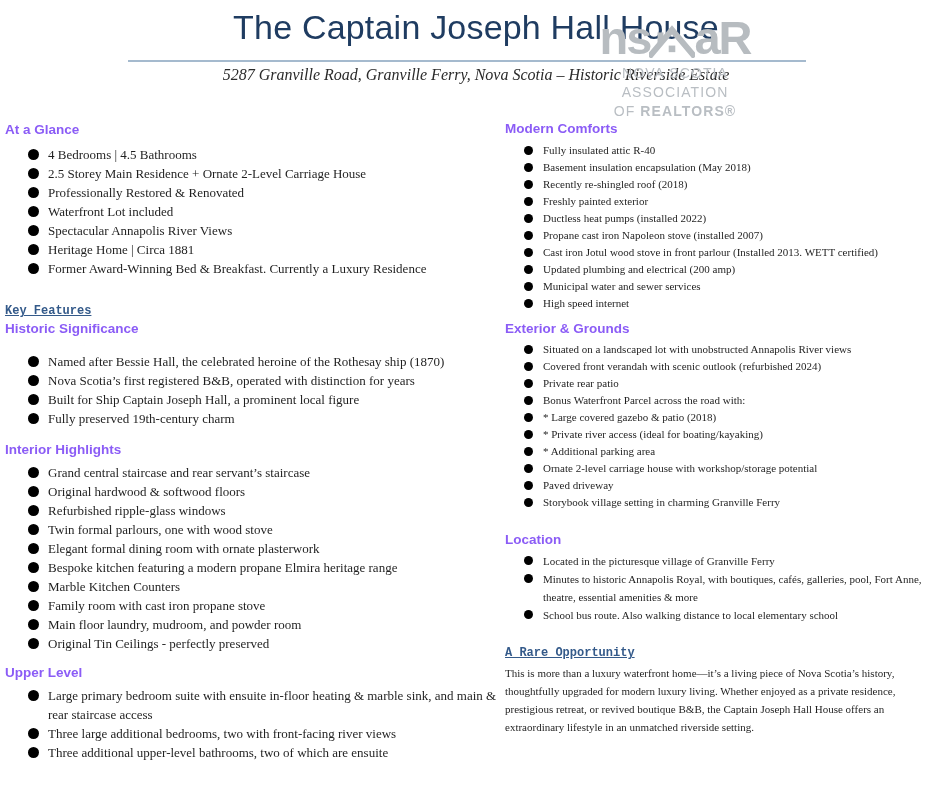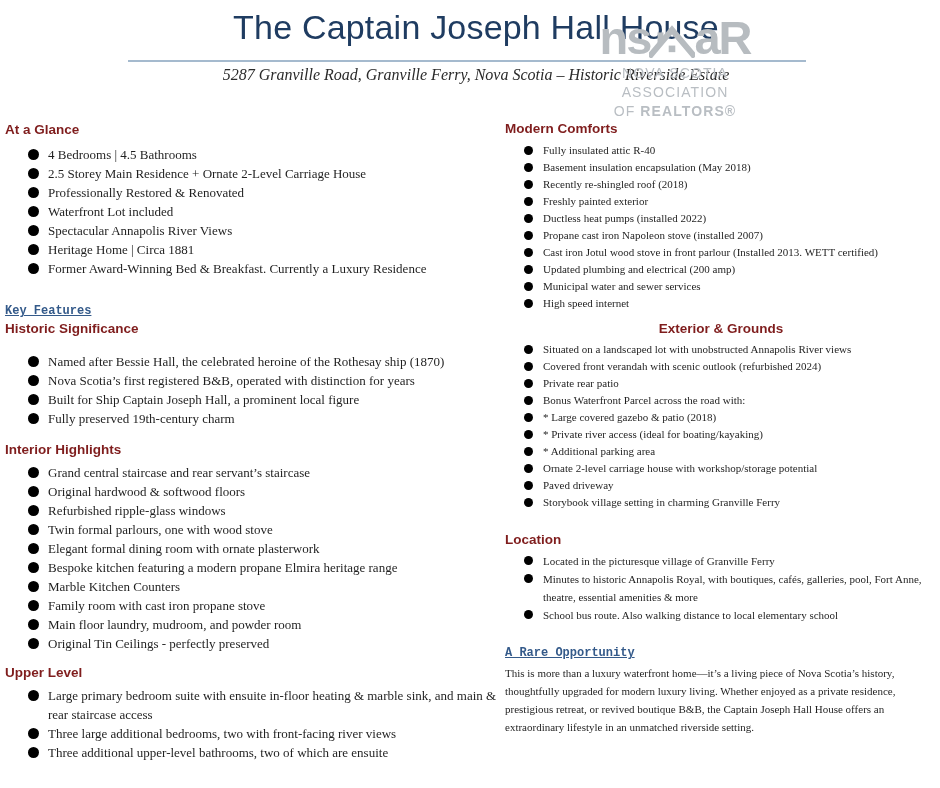--- a/index.html
+++ b/index.html
@@ -46,21 +46,21 @@
   .logo-cap { margin-top:7px; font-size:14px; letter-spacing:1.1px; color:#b9bec3; line-height:1.35; }
   .logo-cap .strong { font-weight:700; }
 
   
   .cols { display:flex; padding-left:5px; margin-top:4px; }
   .col-left  { width:500px; flex:0 0 500px; }
   .col-right { width:432px; flex:0 0 432px; }
 
   .h2 {
     font-family:"Liberation Sans", sans-serif;
-    font-weight:700; font-size:13.5px; color:#7f1d1d;
+    font-weight:700; font-size:13.5px; color:#8b5cf6;
   }
   .h1 {
     font-family:Liberation Mono, monospace;
     font-weight:700; font-size:12px; color:#345a8a;
     text-decoration:underline;
   }
 
   .list { }
   .li { display:flex; align-items:flex-start; }
   .blt {
@@ -85,21 +85,21 @@
   .sec-historic { margin-top:3px; }
   .sec-historic .list { margin-top:16px; }
   .sec-interior { margin-top:14px; }
   .sec-interior .list { margin-top:6px; }
   .sec-upper    { margin-top:12px; }
   .sec-upper .list { margin-top:6px; }
 
   
   .sec-modern   { margin-top:5px; }
   .sec-modern .list { margin-top:6px; }
-  .sec-exterior { margin-top:9px;text-align:center; }
+  .sec-exterior { margin-top:9px; }
   .sec-exterior .list { margin-top:5px; }
   .sec-location { margin-top:21px; }
   .sec-location .list { margin-top:5px; }
   .sec-location .li { line-height:18px; }
   .sec-rare     { margin-top:22px; }
   .rare-para {
     margin-top:4px; width:428px;
     font-size:11px; line-height:18px; color:#1f1f1f;
   }
 </style>

